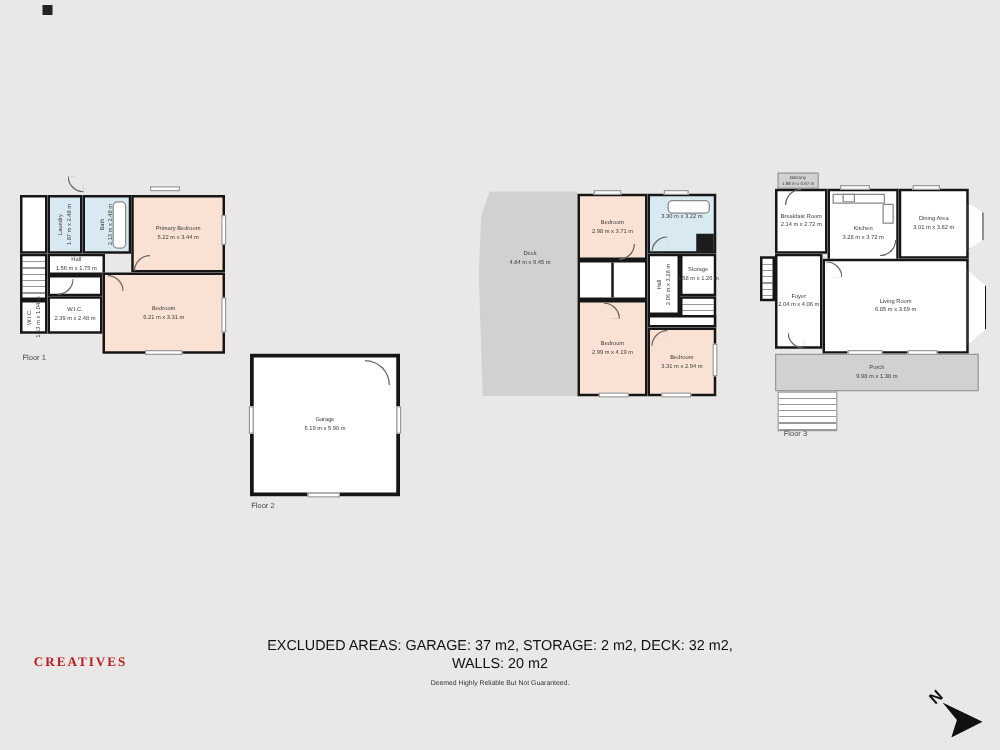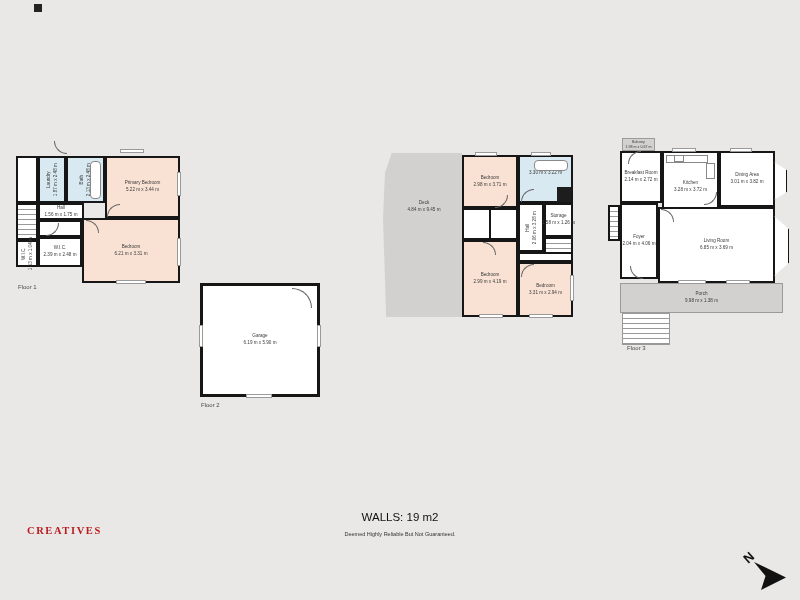--- a/index.html
+++ b/index.html
@@ -237,21 +237,22 @@
   <div class="door a2" style="left:96px;top:54px"></div>
   <div class="door a4" style="left:20px;top:13px"></div>
   <div class="win" style="left:64px;top:10px;width:24px;height:4px"></div>
   <div class="win" style="left:122px;top:10px;width:22px;height:4px"></div>
   <div class="win" style="left:70px;top:142px;width:28px;height:4px"></div>
   <div class="win" style="left:118px;top:142px;width:24px;height:4px"></div>
   <div class="cap" style="left:19px;top:207px">Floor 3</div>
 </div>
 
 <div class="summary">
-  <div class="ln">WALLS: 19 m2</div>
+  <div class="ln">EXCLUDED AREAS: GARAGE: 37 m2, STORAGE: 2 m2, DECK: 32 m2,</div>
+  <div class="ln">WALLS: 20 m2</div>
   <div class="disc">Deemed Highly Reliable But Not Guaranteed.</div>
 </div>
 
 <div class="logo">
   <div class="sub">CREATIVES</div>
 </div>
 
 <div class="compass">
   <div class="n">N</div>
   <div class="arrow"></div>

